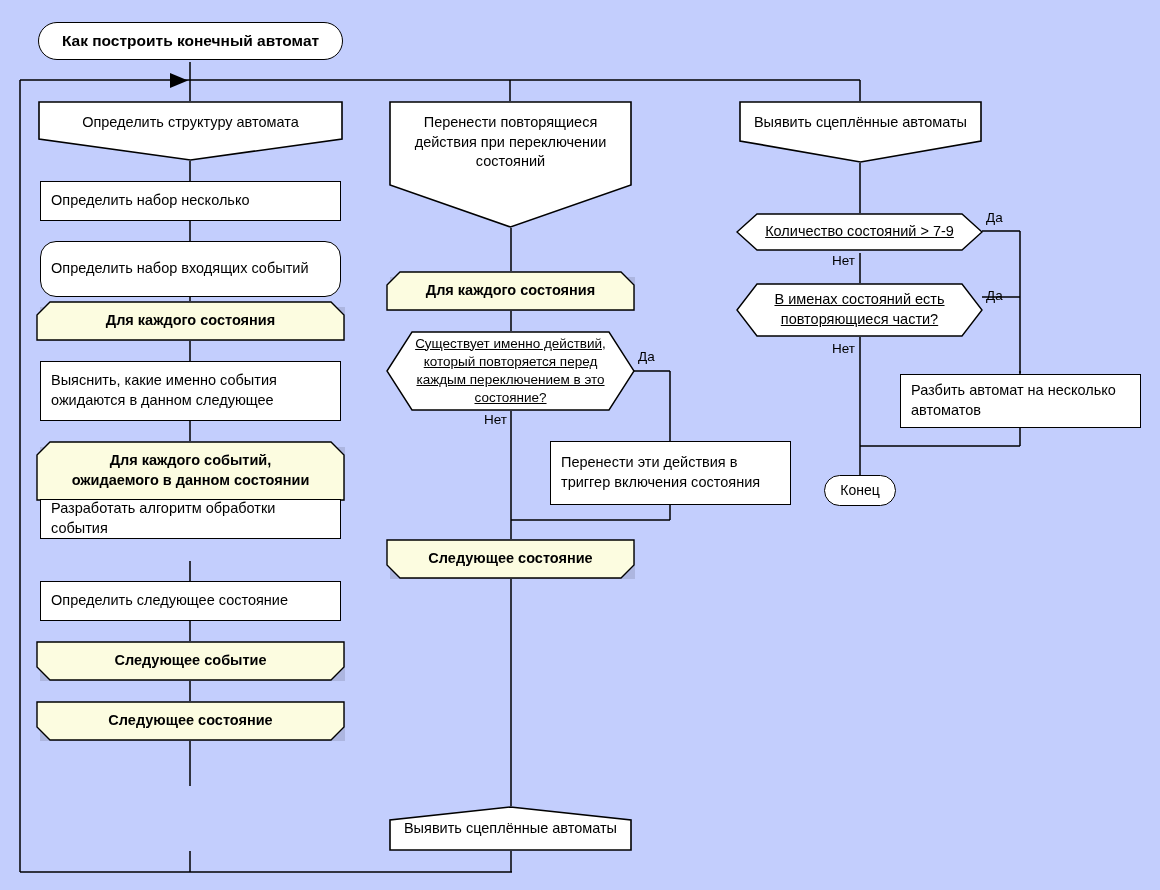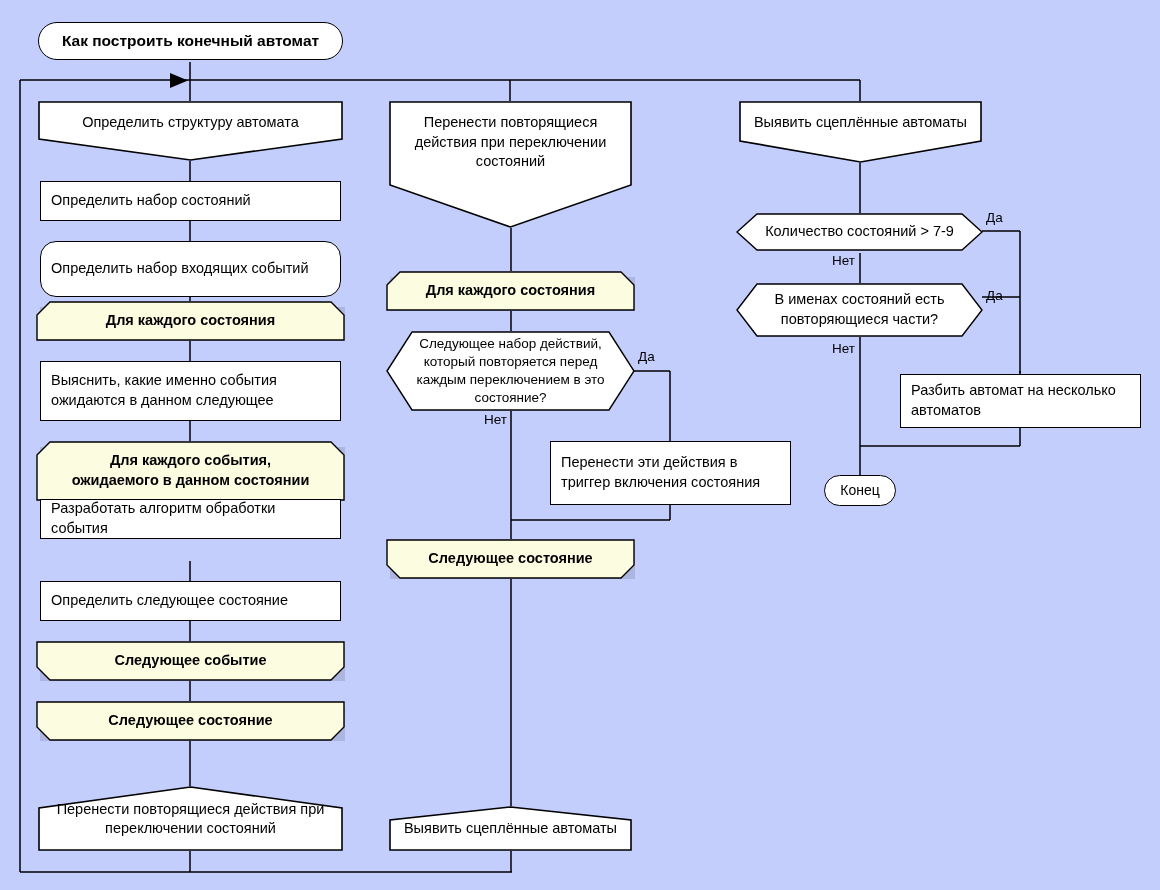--- a/index.html
+++ b/index.html
@@ -93,21 +93,21 @@
     z-index: 1;
     padding: 0 12px;
   }
   .subproc-down { align-items: flex-start; }
   .subproc-down .txt { padding-top: 12px; }
 
   .subproc-up { align-items: flex-end; justify-content: center; text-align: center; }
   .subproc-up .txt { padding-bottom: 12px; }
 
   
-  .hexa { justify-content: flex-start; text-align: center; }
+  .hexa { justify-content: flex-start; text-align: center; text-decoration: underline; }
 
   
   .loop { justify-content: center; text-align: center; font-weight: bold; }
 
   
   .elabel {
     position: absolute;
     font-size: 13.5px;
     color: #000000;
     white-space: nowrap;
@@ -183,21 +183,21 @@
   </svg>
 
   <div class="node subproc-down" style="left:38px; top:101px; width:305px; height:60px;">
     <svg class="shape" viewBox="0 0 305 60" preserveAspectRatio="none">
       <polygon points="1,1 304,1 304,38 152.5,59 1,38" fill="#ffffff" stroke="#000000" stroke-width="1.6" vector-effect="non-scaling-stroke"></polygon>
     </svg>
     <span class="txt">Определить структуру автомата</span>
   </div>
 
   <div class="node proc" style="left:40px; top:181px; width:301px; height:40px;">
-    <span class="txt">Определить набор состояний</span>
+    <span class="txt">Определить набор несколько</span>
   </div>
 
   <div class="node proc" style="left:40px; top:241px; width:301px; height:56px;border-radius:16px;">
     <span class="txt">Определить набор входящих событий</span>
   </div>
 
   <div class="node loop" style="left:36px; top:301px; width:309px; height:40px;">
     <svg class="shape" viewBox="0 0 309 40" preserveAspectRatio="none">
       <polygon points="4,42 309,42 309,6 4,6" fill="#9aa3c9" opacity="0.55"></polygon>
       <polygon points="1,14 14,1 295,1 308,14 308,39 1,39" fill="#fcfce0" stroke="#000000" stroke-width="1.4" vector-effect="non-scaling-stroke"></polygon>
@@ -211,21 +211,21 @@
       <span>ожидаются в данном следующее</span>
     </span>
   </div>
 
   <div class="node loop" style="left:36px; top:441px; width:309px; height:60px;">
     <svg class="shape" viewBox="0 0 309 60" preserveAspectRatio="none">
       <polygon points="4,62 309,62 309,6 4,6" fill="#9aa3c9" opacity="0.55"></polygon>
       <polygon points="1,14 14,1 295,1 308,14 308,59 1,59" fill="#fcfce0" stroke="#000000" stroke-width="1.4" vector-effect="non-scaling-stroke"></polygon>
     </svg>
     <span class="txt">
-      <span>Для каждого события,</span><br>
+      <span>Для каждого событий,</span><br>
       <span>ожидаемого в данном состоянии</span>
     </span>
   </div>
 
   <div class="node proc" style="left:40px; top:499px; width:301px; height:40px;">
     <span class="txt">Разработать алгоритм обработки события</span>
   </div>
 
   <div class="node proc" style="left:40px; top:581px; width:301px; height:40px;">
     <span class="txt">Определить следующее состояние</span>
@@ -240,29 +240,20 @@
   </div>
 
   <div class="node loop" style="left:36px; top:701px; width:309px; height:40px;">
     <svg class="shape" viewBox="0 0 309 40" preserveAspectRatio="none">
       <polygon points="4,42 309,42 309,6 4,6" fill="#9aa3c9" opacity="0.55"></polygon>
       <polygon points="1,1 308,1 308,26 295,39 14,39 1,26" fill="#fcfce0" stroke="#000000" stroke-width="1.4" vector-effect="non-scaling-stroke"></polygon>
     </svg>
     <span class="txt">Следующее состояние</span>
   </div>
 
-  <div class="node subproc-up" style="left:38px; top:786px; width:305px; height:65px;">
-    <svg class="shape" viewBox="0 0 305 65" preserveAspectRatio="none">
-      <polygon points="152.5,1 304,22 304,64 1,64 1,22" fill="#ffffff" stroke="#000000" stroke-width="1.6" vector-effect="non-scaling-stroke"></polygon>
-    </svg>
-    <span class="txt">
-      <span>Перенести повторящиеся действия при</span><br>
-      <span>переключении состояний</span>
-    </span>
-  </div>
 
   <div class="node subproc-down" style="left:389px; top:101px; width:243px; height:127px;">
     <svg class="shape" viewBox="0 0 243 127" preserveAspectRatio="none">
       <polygon points="1,1 242,1 242,84 121.5,126 1,84" fill="#ffffff" stroke="#000000" stroke-width="1.6" vector-effect="non-scaling-stroke"></polygon>
     </svg>
     <span class="txt">
       <span>Перенести повторящиеся</span><br>
       <span>действия при переключении</span><br>
       <span>состояний</span>
     </span>
@@ -274,21 +265,21 @@
       <polygon points="1,14 14,1 235,1 248,14 248,39 1,39" fill="#fcfce0" stroke="#000000" stroke-width="1.4" vector-effect="non-scaling-stroke"></polygon>
     </svg>
     <span class="txt">Для каждого состояния</span>
   </div>
 
   <div class="node hexa" style="left:386px; top:331px; width:249px; height:80px;">
     <svg class="shape" viewBox="0 0 249 80" preserveAspectRatio="none">
       <polygon points="1,40 26,1 223,1 248,40 223,79 26,79" fill="#ffffff" stroke="#000000" stroke-width="1.4" vector-effect="non-scaling-stroke"></polygon>
     </svg>
     <span class="txt" style="font-size:13.5px;">
-      <span>Следующее набор действий,</span><br>
+      <span>Существует именно действий,</span><br>
       <span>который повторяется перед</span><br>
       <span>каждым переключением в это</span><br>
       <span>состояние?</span>
     </span>
   </div>
 
   <span class="elabel" style="left:638px; top:349px;">Да</span>
   <span class="elabel" style="left:484px; top:412px;">Нет</span>
 
   <div class="node proc" style="left:550px; top:441px; width:241px; height:64px;">

